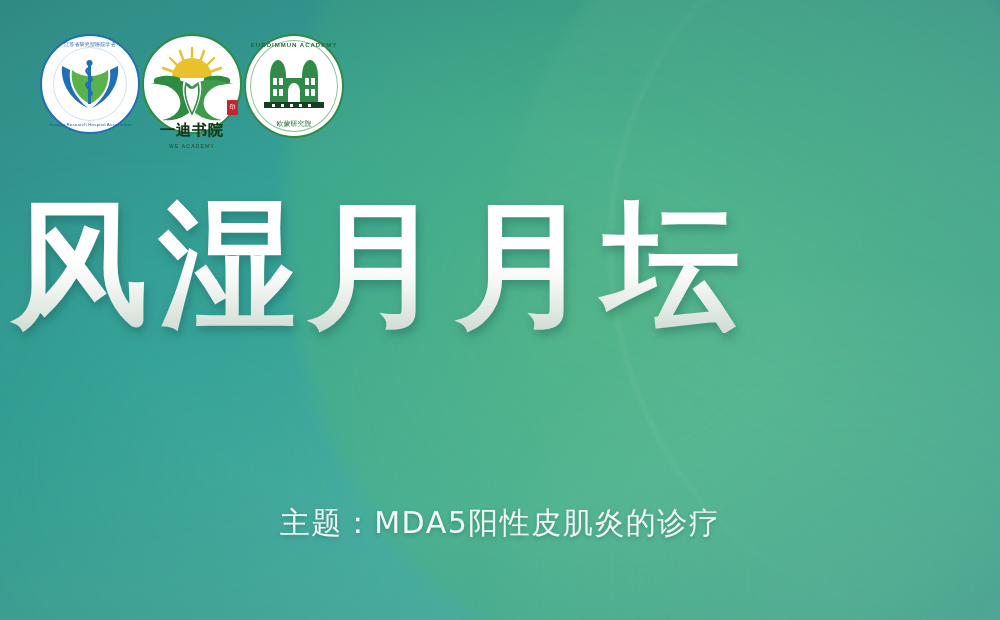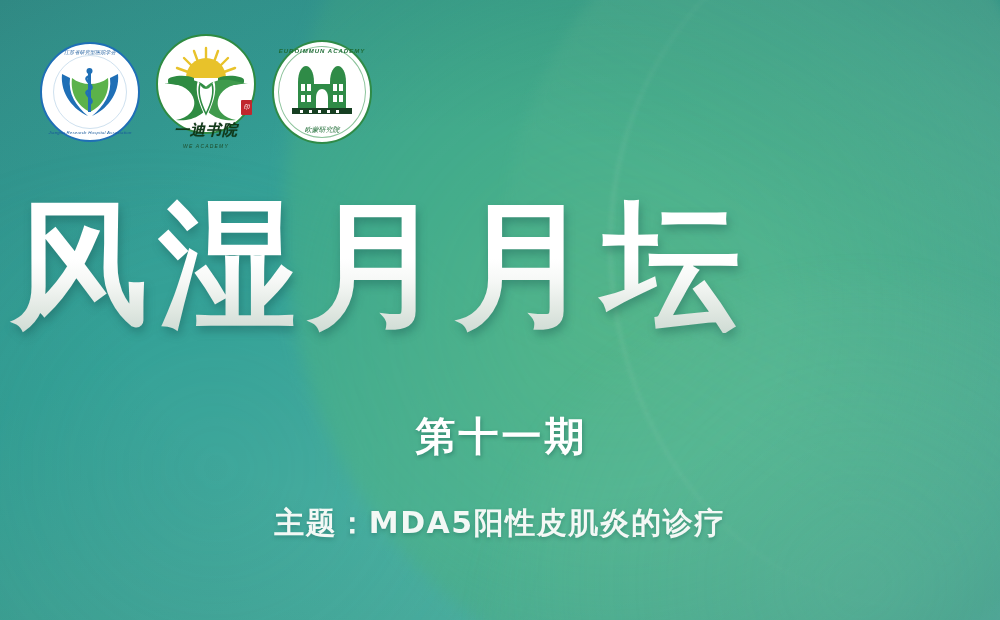--- a/index.html
+++ b/index.html
@@ -88,24 +88,22 @@
         rgba(6,60,60,0.10) 82%,
         rgba(6,55,58,0.17) 100%);
     pointer-events:none;
   }
 
   
   .logo-row {
     position:absolute;
     left:40px; top:34px;
     display:flex;
-    align-items:center;
-    gap:14px;
+    align-items:flex-start;
     z-index:6;
-    font-style:italic;
   }
   .logo { position:relative; }
 
   
   .logo1 { width:100px; height:100px; }
   .logo1 .ring {
     position:absolute; inset:0;
     border-radius:50%;
     background:#ffffff;
     border:2px solid #1f6fb6;
@@ -237,21 +235,21 @@
     text-shadow:1px 2px 4px rgba(8,58,56,0.32);
   }
 
   .theme {
     position:absolute;
     left:0; right:0;
     top:503px;
     text-align:center;
     z-index:5;
     font-family:"DejaVu Sans", "Liberation Sans", sans-serif;
-    font-weight:700;
+    font-weight:400;
     font-size:30px;
     letter-spacing:1.5px;
     color:#f3f8f5;
     text-shadow:0 2px 4px rgba(8,58,56,0.26);
   }
 </style>
 </head>
 <body>
 
 <div id="slide">
@@ -334,16 +332,15 @@
           <rect x="26" y="46" width="3" height="3"></rect>
             <rect x="35" y="46" width="3" height="3"></rect>
           <rect x="44" y="46" width="3" height="3"></rect>
         </g>
       </svg>
     </div>
 
   </div>
 
   <div class="title">风湿月月坛</div>
-  <div class="episode">第十一期</div>
   <div class="theme">主题：MDA5阳性皮肌炎的诊疗</div>
 
 </div>
 
 </body></html>

